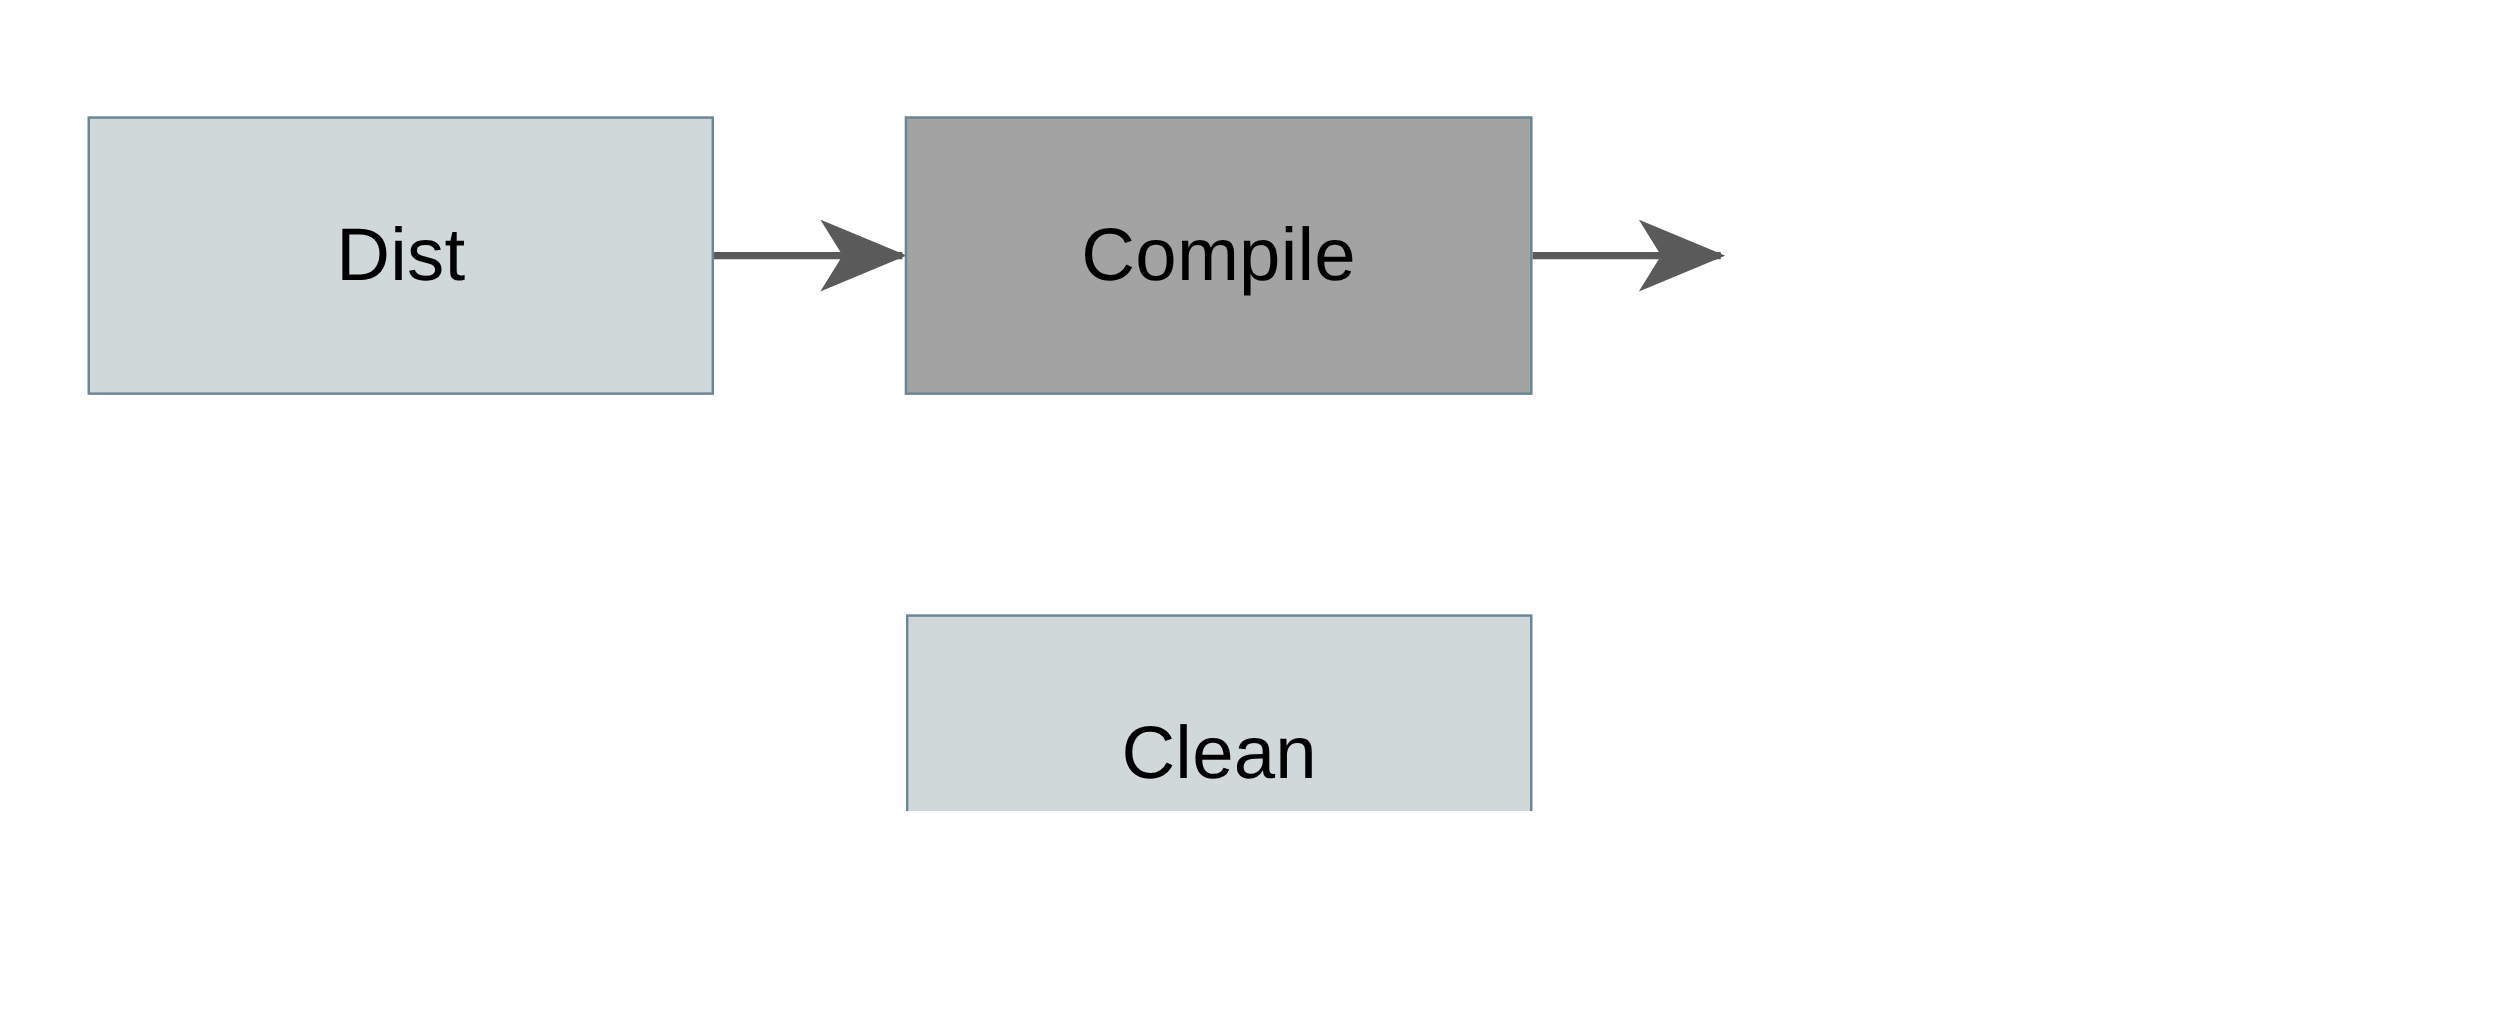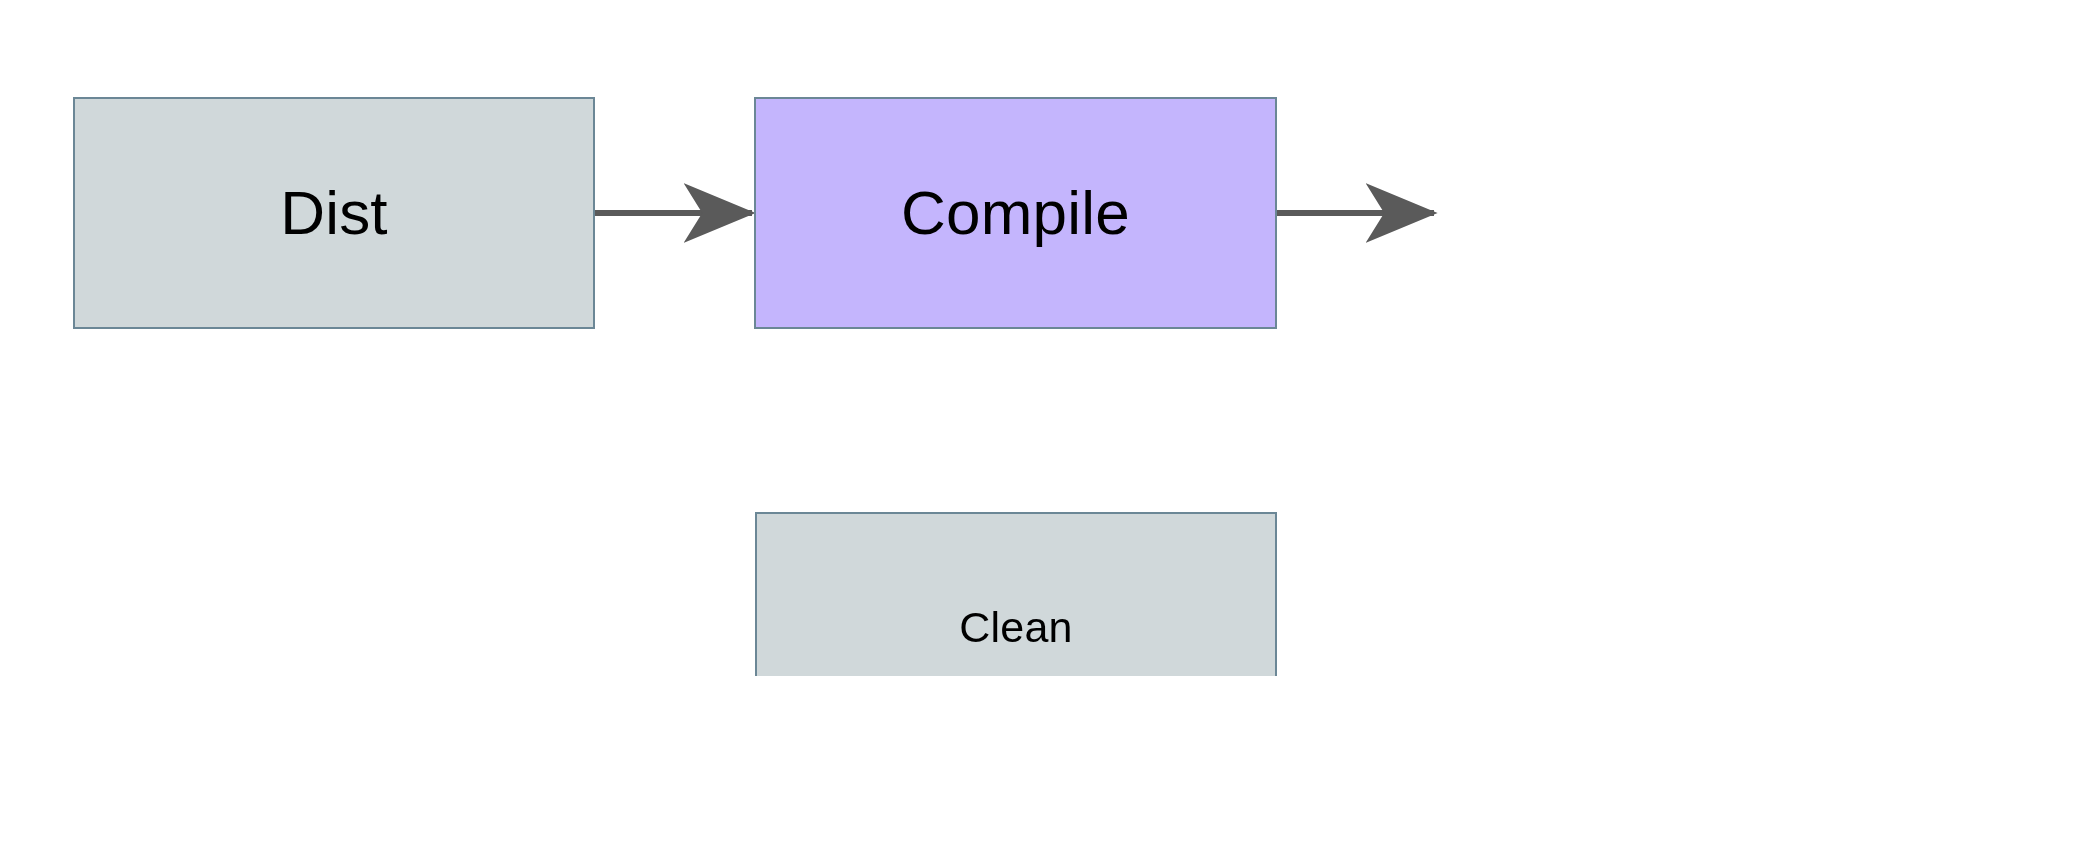--- a/index.html
+++ b/index.html
@@ -64,22 +64,22 @@
 
     <g>
       <line id="edge-1-line" x1="1277" y1="213" x2="1434" y2="213" stroke="#5a5a5a" stroke-width="6" marker-end="url(#arrowhead)"></line>
     </g>
   </svg>
 
   <div class="node" id="node-0" style="left: 73px; top: 97px; width: 522px; height: 232px; background: rgb(208, 216, 218); border: 2px solid rgb(107, 135, 150);">
     <span class="node-label" style="font-size: 62px; color: rgb(0, 0, 0);">Dist</span>
   </div>
 
-  <div class="node" id="node-1" style="left: 754px; top: 97px; width: 523px; height: 232px; background: #c4b5fd; border: 2px solid rgb(107, 135, 150);">
+  <div class="node" id="node-1" style="left: 754px; top: 97px; width: 523px; height: 232px; background: #a3a3a3; border: 2px solid rgb(107, 135, 150);">
     <span class="node-label" style="font-size: 62px; color: rgb(0, 0, 0);">Compile</span>
   </div>
 
 
   <div class="node" id="node-3" style="left: 755px; top: 512px; width: 522px; height: 231px; background: rgb(208, 216, 218); border: 2px solid rgb(107, 135, 150);">
-    <span class="node-label" style="font-size: 43px; color: rgb(0, 0, 0);">Clean</span>
+    <span class="node-label" style="font-size: 62px; color: rgb(0, 0, 0);">Clean</span>
   </div>
 
 </div>
 
 </body></html>

